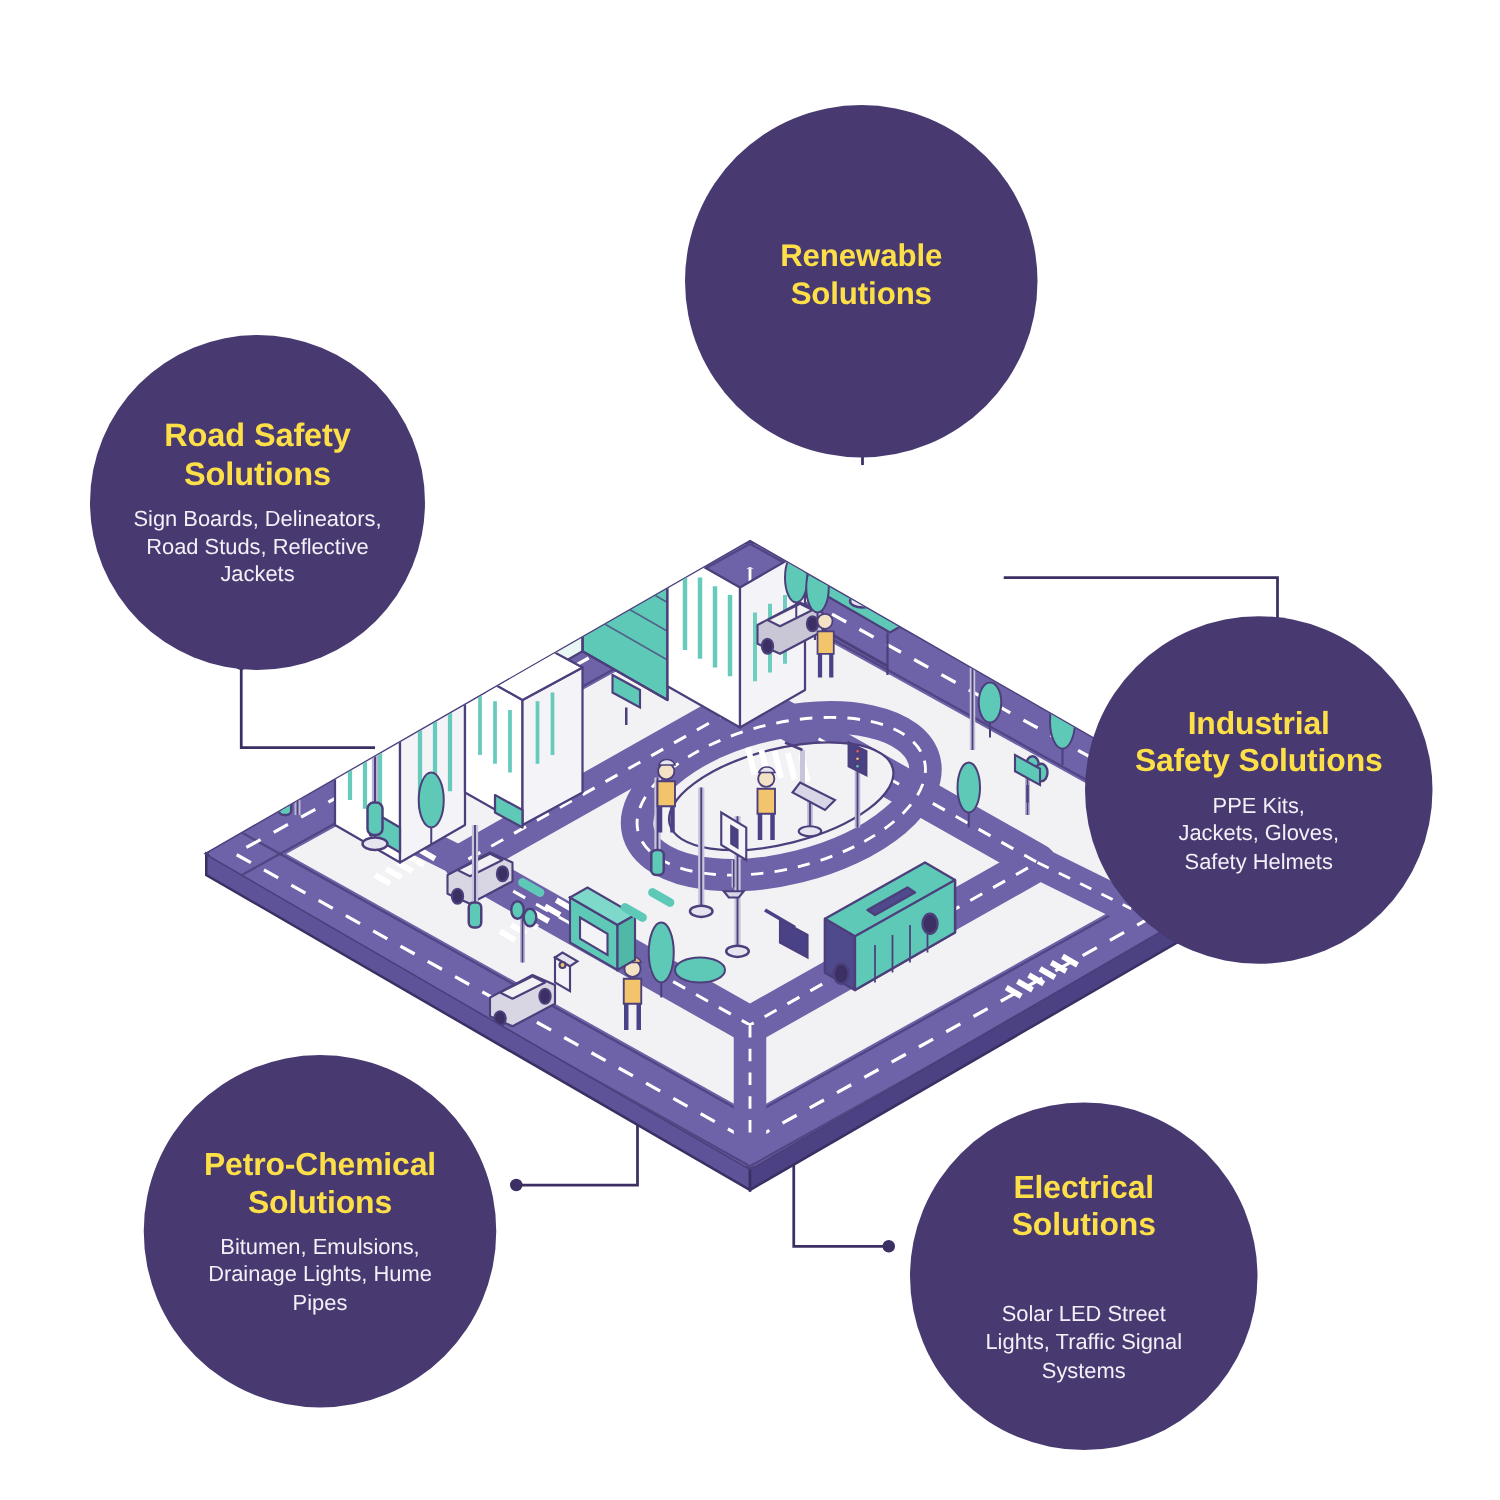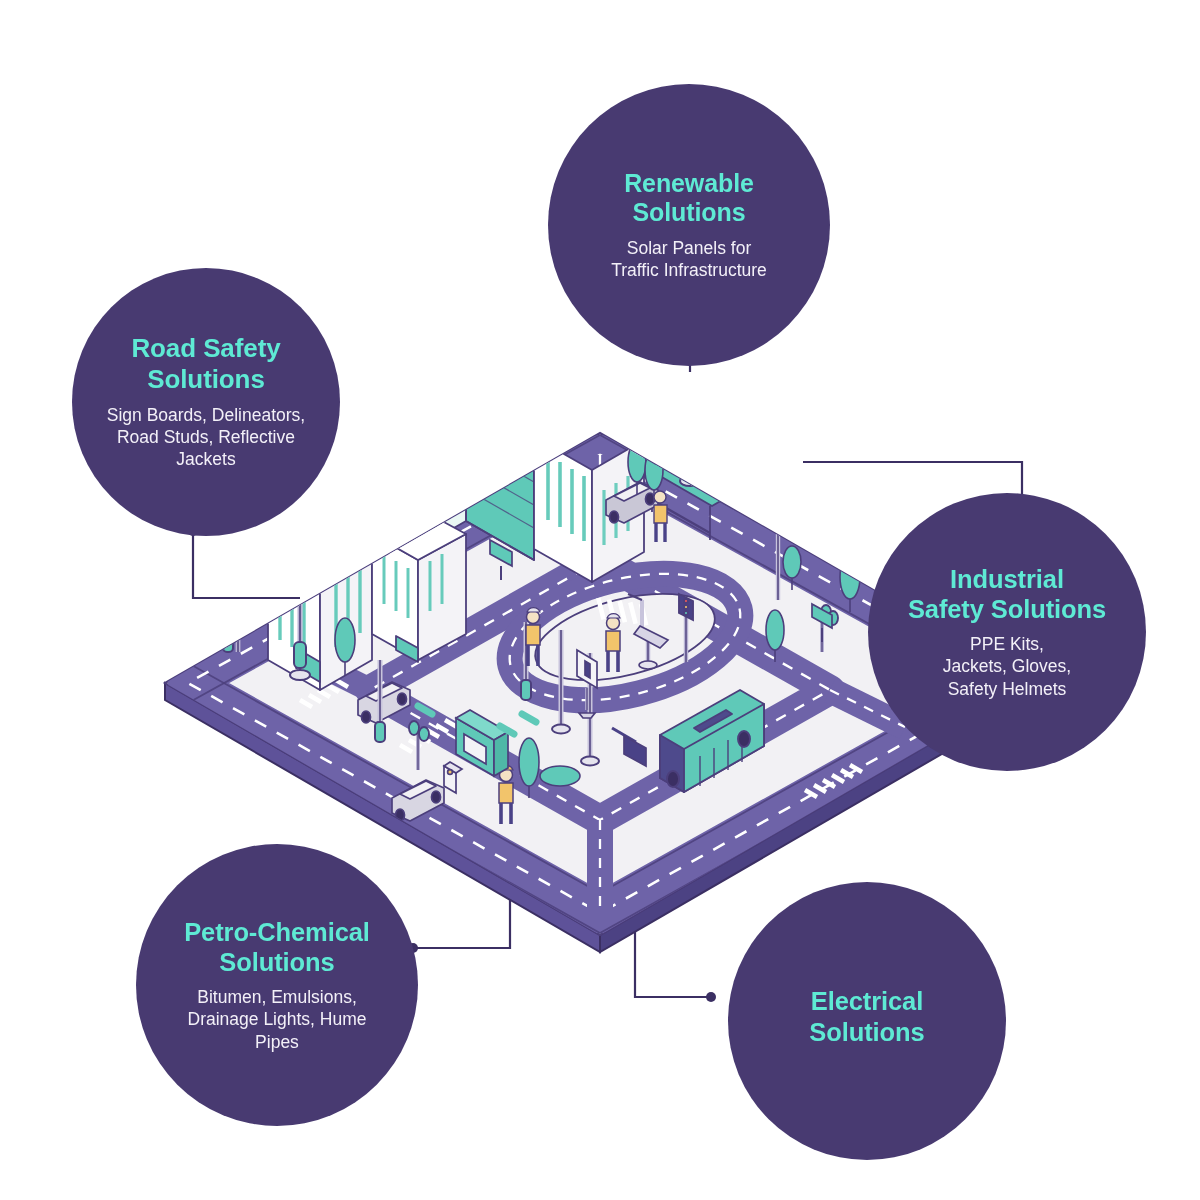--- a/index.html
+++ b/index.html
@@ -29,21 +29,21 @@
     justify-content: center;
     text-align: center;
     padding: 10px 18px;
     z-index: 30;
   }
   .bubble .b-title {
     font-weight: 700;
     line-height: 1.18;
     letter-spacing: -0.1px;
     margin: 0 0 9px 0;
-    color: #5eead4;
+    color: #fde047;
   }
   .bubble .b-sub {
     font-weight: 400;
     line-height: 1.28;
     color: #f3f0f8;
     margin: 0;
   }
 
   
   #bubble-road       { left: 72px;  top: 268px;  width: 268px; height: 268px; }
@@ -51,21 +51,21 @@
   #bubble-road .b-sub   { font-size: 17.5px; text-align: center; }
 
   #bubble-renewable  { left: 548px; top: 84px;   width: 282px; height: 282px; }
   #bubble-renewable .b-title { font-size: 25px; }
   #bubble-renewable .b-sub   { font-size: 17.5px; }
 
   #bubble-industrial { left: 868px; top: 493px;  width: 278px; height: 278px; padding: 10px 10px; }
   #bubble-industrial .b-title { font-size: 25.5px; }
   #bubble-industrial .b-sub   { font-size: 17.5px; }
 
-  #bubble-petro      { left: 136px; top: 844px;  width: 282px; height: 282px; }
+  #bubble-petro      { left: 115px; top: 844px;  width: 282px; height: 282px; }
   #bubble-petro .b-title { font-size: 25.5px; }
   #bubble-petro .b-sub   { font-size: 17.5px; }
 
   #bubble-electrical { left: 728px; top: 882px;  width: 278px; height: 278px; gap: 36px; }
   #bubble-electrical .b-title { font-size: 25.5px; }
   #bubble-electrical .b-sub   { font-size: 17.5px; }
 </style>
 </head>
 <body>
 
@@ -544,24 +544,20 @@
       <span>Road Studs, Reflective</span><br>
       <span>Jackets</span>
     </div>
   </div>
 
   <div class="bubble" id="bubble-renewable">
     <div class="b-title">
       <span>Renewable</span><br>
       <span>Solutions</span>
     </div>
-    <div class="b-sub">
-      <span>Solar Panels for</span><br>
-      <span>Traffic Infrastructure</span>
-    </div>
   </div>
 
   <div class="bubble" id="bubble-industrial">
     <div class="b-title">
       <span>Industrial</span><br>
       <span>Safety Solutions</span>
     </div>
     <div class="b-sub">
       <span>PPE Kits,</span><br>
       <span>Jackets, Gloves,</span><br>
@@ -579,15 +575,20 @@
       <span>Drainage Lights, Hume</span><br>
       <span>Pipes</span>
     </div>
   </div>
 
   <div class="bubble" id="bubble-electrical">
     <div class="b-title">
       <span>Electrical</span><br>
       <span>Solutions</span>
     </div>
+    <div class="b-sub">
+      <span>Solar LED Street</span><br>
+      <span>Lights, Traffic Signal</span><br>
+      <span>Systems</span>
+    </div>
   </div>
 
 </div>
 
 </body></html>

